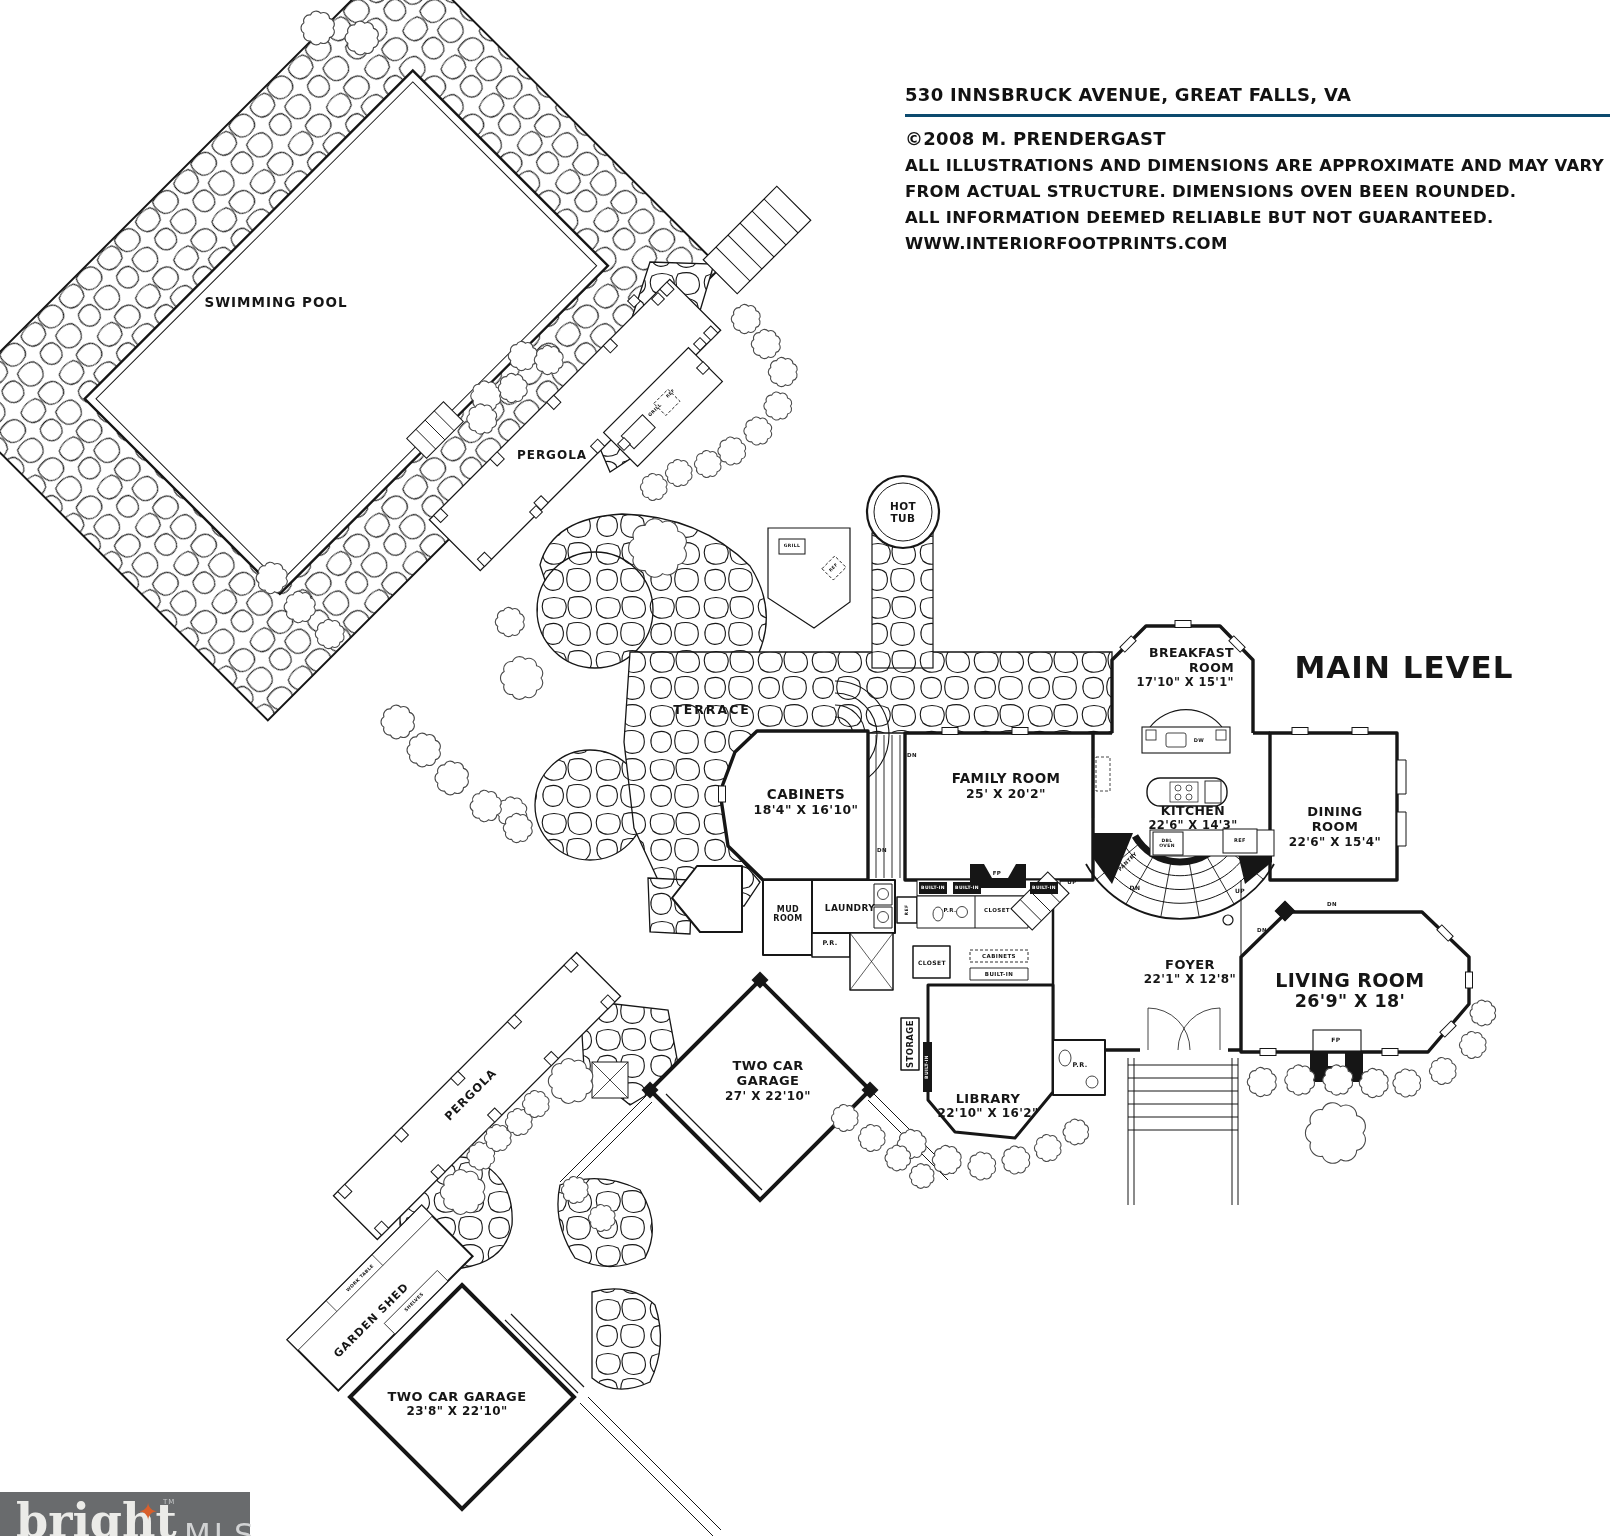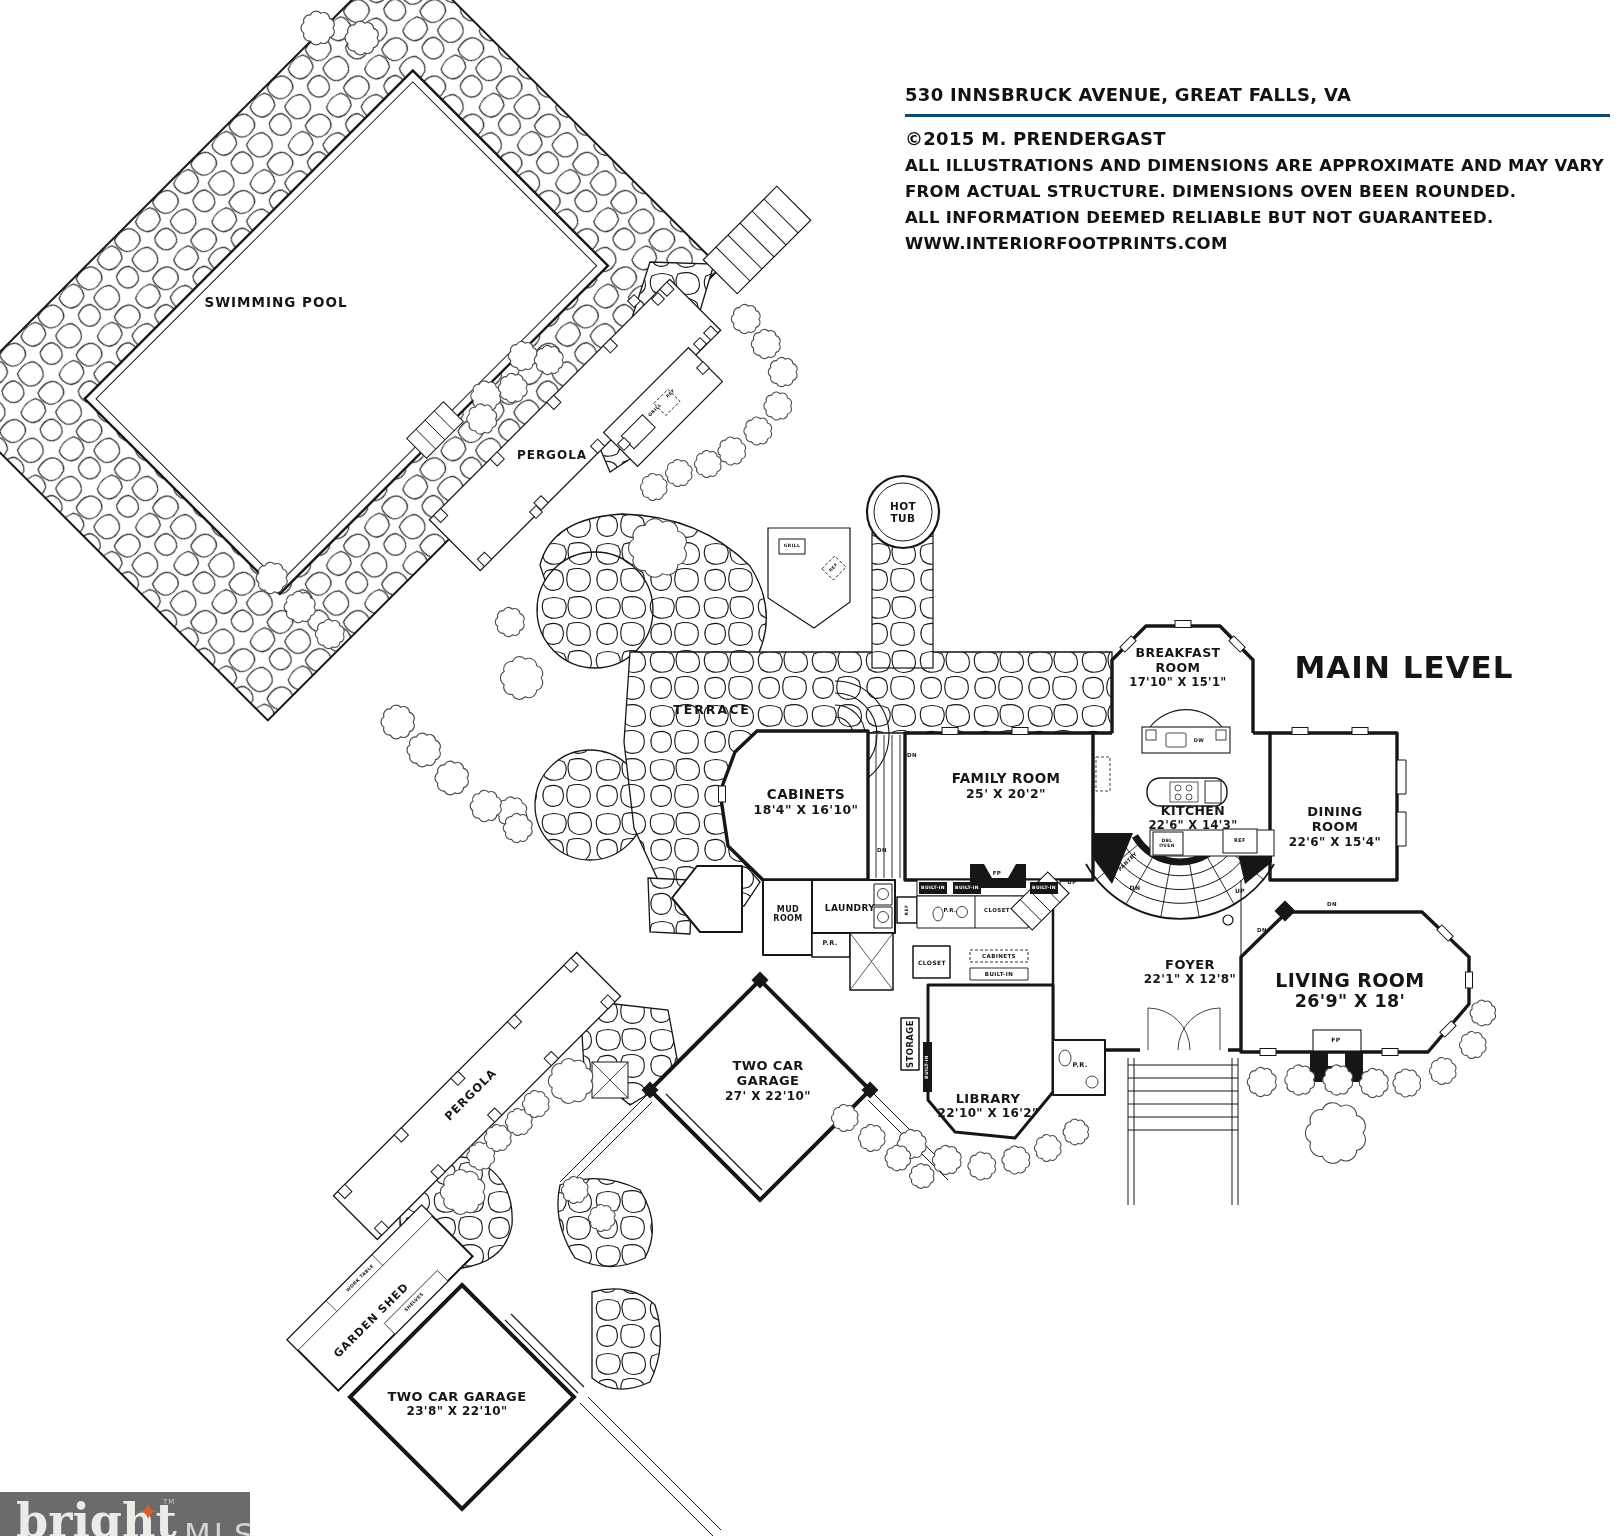--- a/index.html
+++ b/index.html
@@ -320,21 +320,21 @@
     <use href="#bushP" transform="translate(519 1122) scale(1.2)"></use>
         <use href="#bushP" transform="translate(536 1104) scale(1.2)"></use>
     <use href="#bushP" transform="translate(571 1081) scale(2.0)"></use>
         <use href="#bushP" transform="translate(463 1192) scale(2.0)"></use>
     <use href="#bushP" transform="translate(575 1190) scale(1.2)"></use>
         <use href="#bushP" transform="translate(602 1218) scale(1.2)"></use>
   </g>
 </svg>
 
 <div class="hd" style="top:84px;width:705px;font-size:18px;border-bottom:3px solid #0c4a6e;padding-bottom:9px;">530 INNSBRUCK AVENUE, GREAT FALLS, VA</div>
-<div class="hd" style="top:128px;font-size:18px;">©2015 M. PRENDERGAST</div>
+<div class="hd" style="top:128px;font-size:18px;">©2008 M. PRENDERGAST</div>
 <div class="hd" style="top:156px;font-size:16.5px;">ALL ILLUSTRATIONS AND DIMENSIONS ARE APPROXIMATE AND MAY VARY</div>
 <div class="hd" style="top:182px;font-size:16.5px;">FROM ACTUAL STRUCTURE. DIMENSIONS OVEN BEEN ROUNDED.</div>
 <div class="hd" style="top:208px;font-size:16.5px;">ALL INFORMATION DEEMED RELIABLE BUT NOT GUARANTEED.</div>
 <div class="hd" style="top:234px;font-size:16.5px;">WWW.INTERIORFOOTPRINTS.COM</div>
 
 <div class="lbl nw" style="left:1404px;top:667px;font-size:31px;letter-spacing:1px;">MAIN LEVEL</div>
 
 <div class="lbl nw" style="left:276px;top:303px;font-size:13.5px;letter-spacing:1px;">SWIMMING POOL</div>
 <div class="lbl nw" style="left:552px;top:455px;font-size:12px;letter-spacing:1px;">PERGOLA</div>
 <div class="lbl nw r45" style="left:471px;top:1095px;font-size:11.5px;letter-spacing:1px;">PERGOLA</div>
@@ -343,21 +343,21 @@
 <div class="lbl nw r45" style="left:372px;top:1321px;font-size:11px;letter-spacing:1px;">GARDEN SHED</div>
 
 <div class="lbl" style="left:806px;top:802px;font-size:13.5px;width:145px;">
   <div>CABINETS</div>
   <div class="dims nw">18'4" X 16'10"</div>
 </div>
 <div class="lbl" style="left:1000px;top:786px;font-size:13.5px;width:185px;padding-left:12px;">
   <div>FAMILY ROOM</div>
   <div class="dims nw">25' X 20'2"</div>
 </div>
-<div class="lbl" style="left:1178px;top:668px;font-size:12.5px;width:112px;">
+<div class="lbl" style="left:1178px;top:668px;font-size:12.5px;width:112px;text-align:right;">
   <div>BREAKFAST ROOM</div>
   <div class="dims nw">17'10" X 15'1"</div>
 </div>
 <div class="lbl" style="left:1193px;top:818px;font-size:12.5px;width:150px;">
   <div>KITCHEN</div>
   <div class="dims nw">22'6" X 14'3"</div>
 </div>
 <div class="lbl" style="left:1335px;top:826px;font-size:13px;width:95px;">
   <div>DINING ROOM</div>
   <div class="dims nw">22'6" X 15'4"</div>

